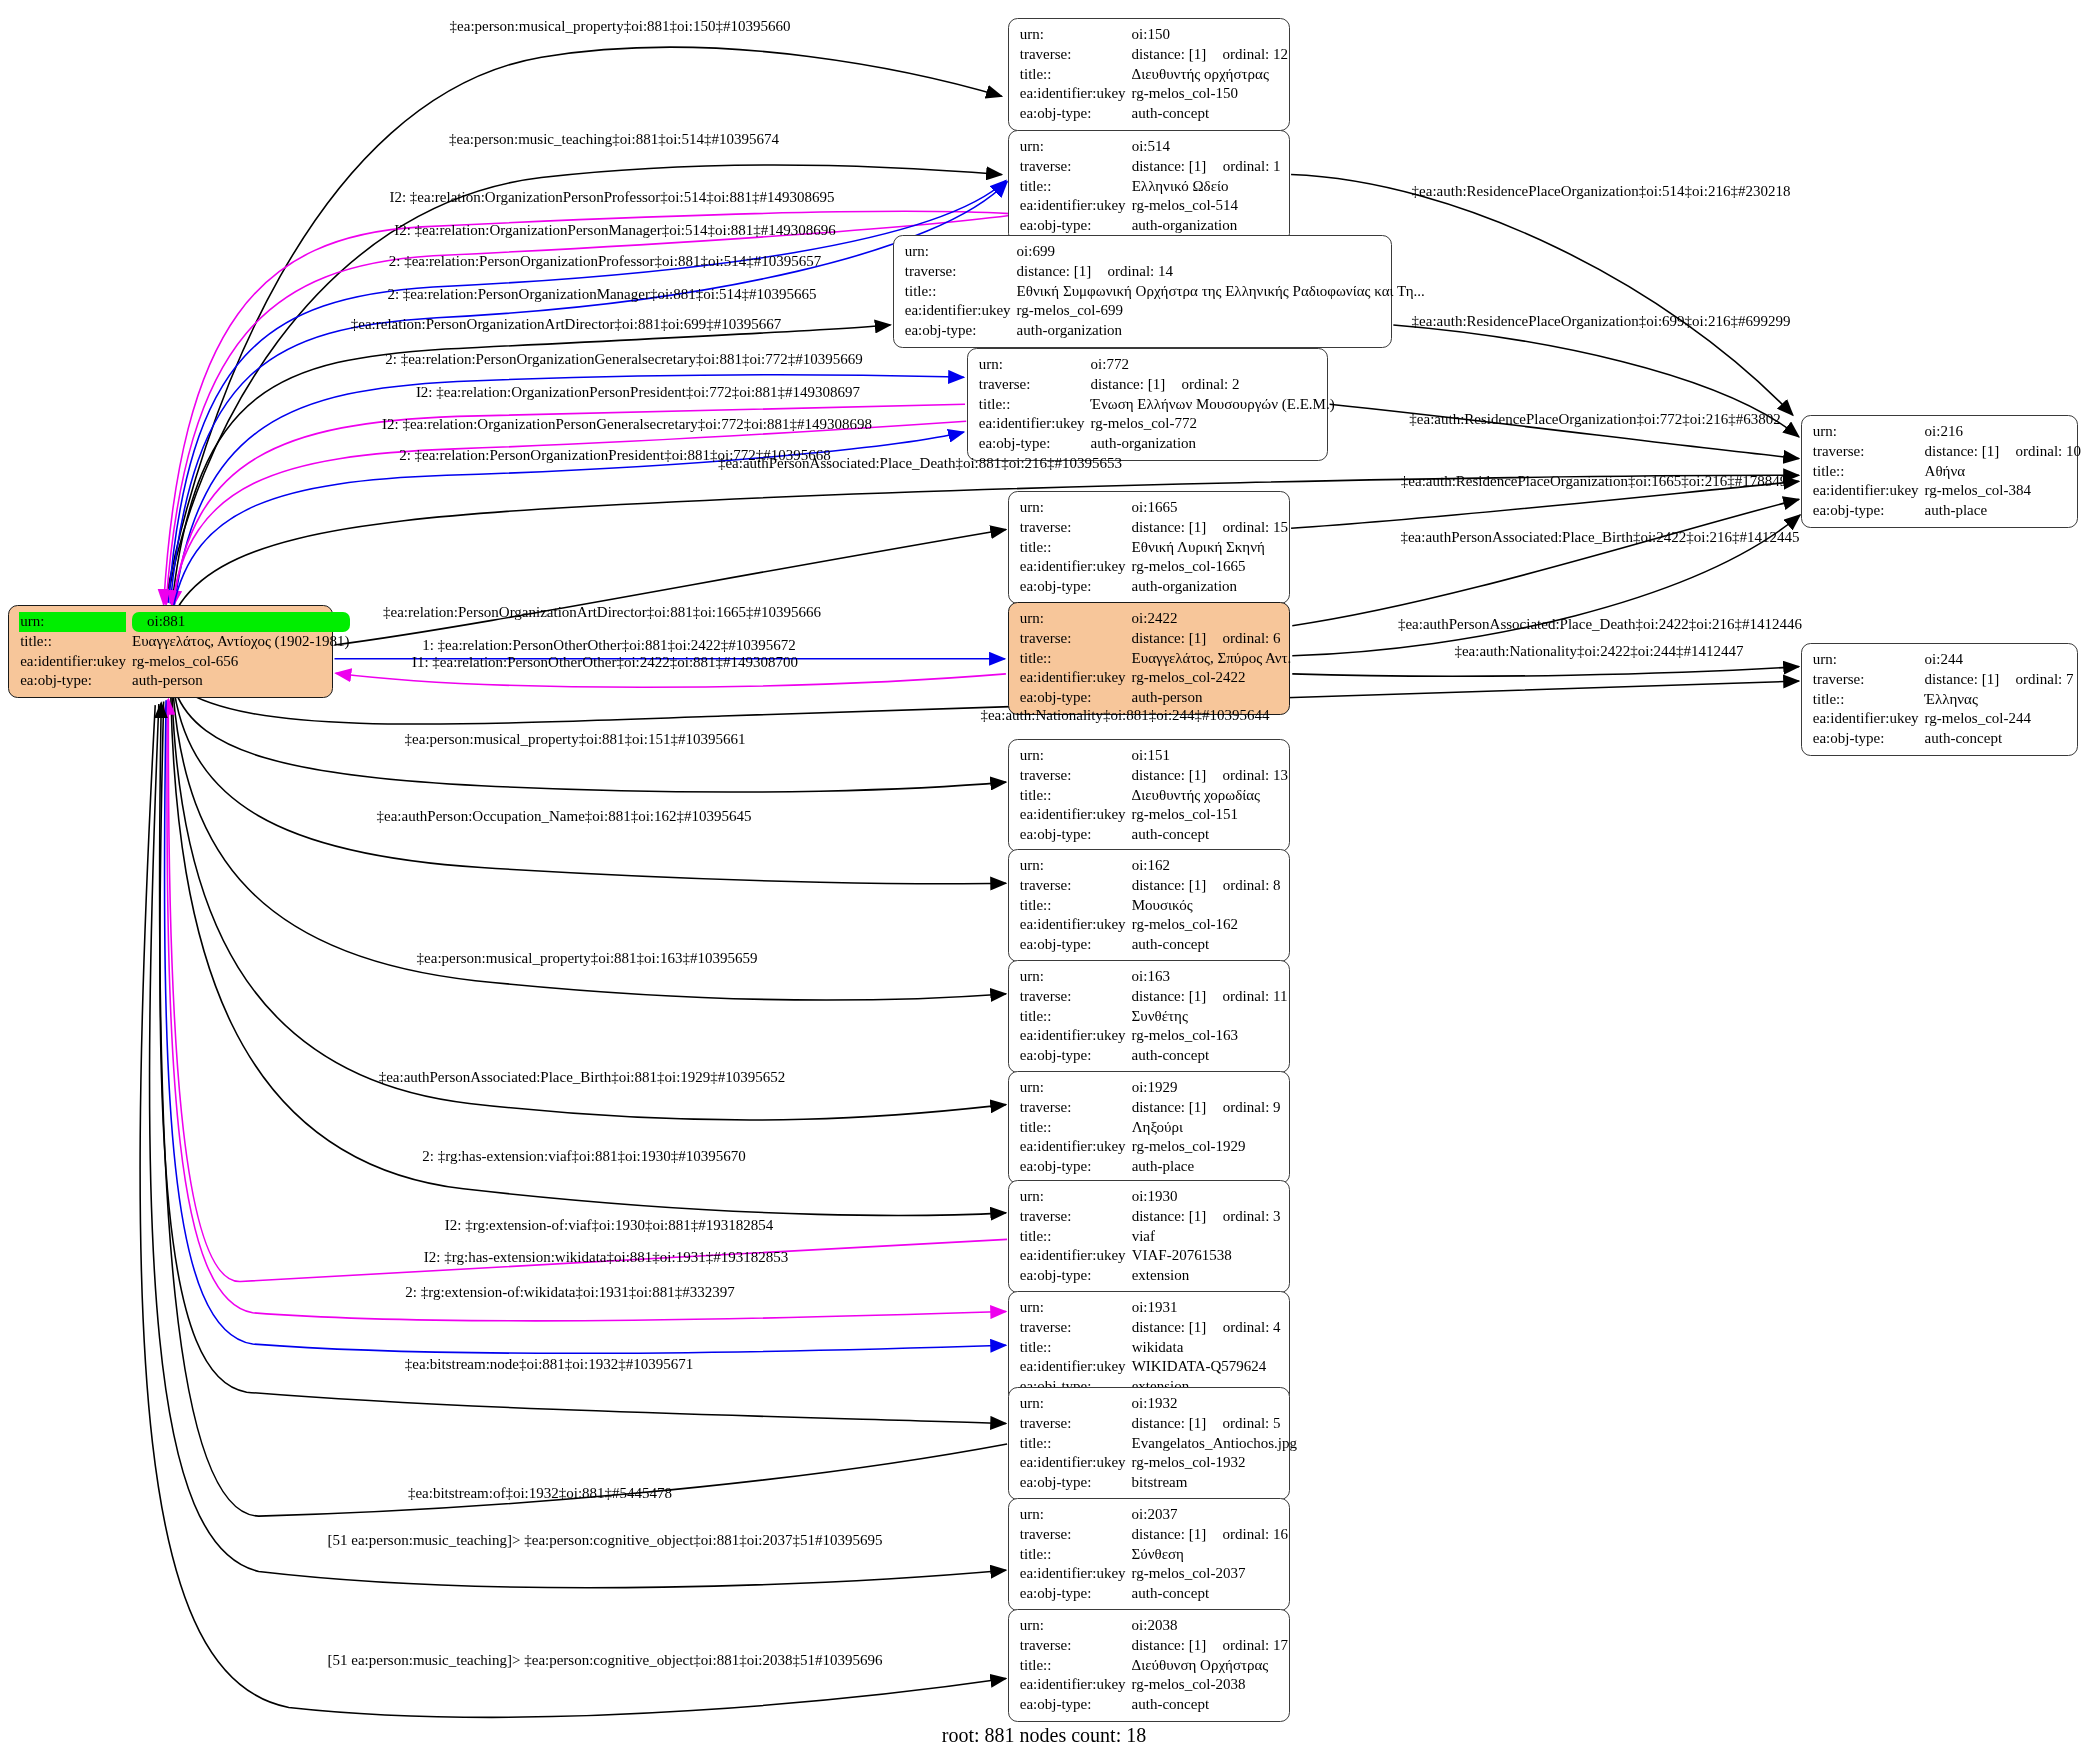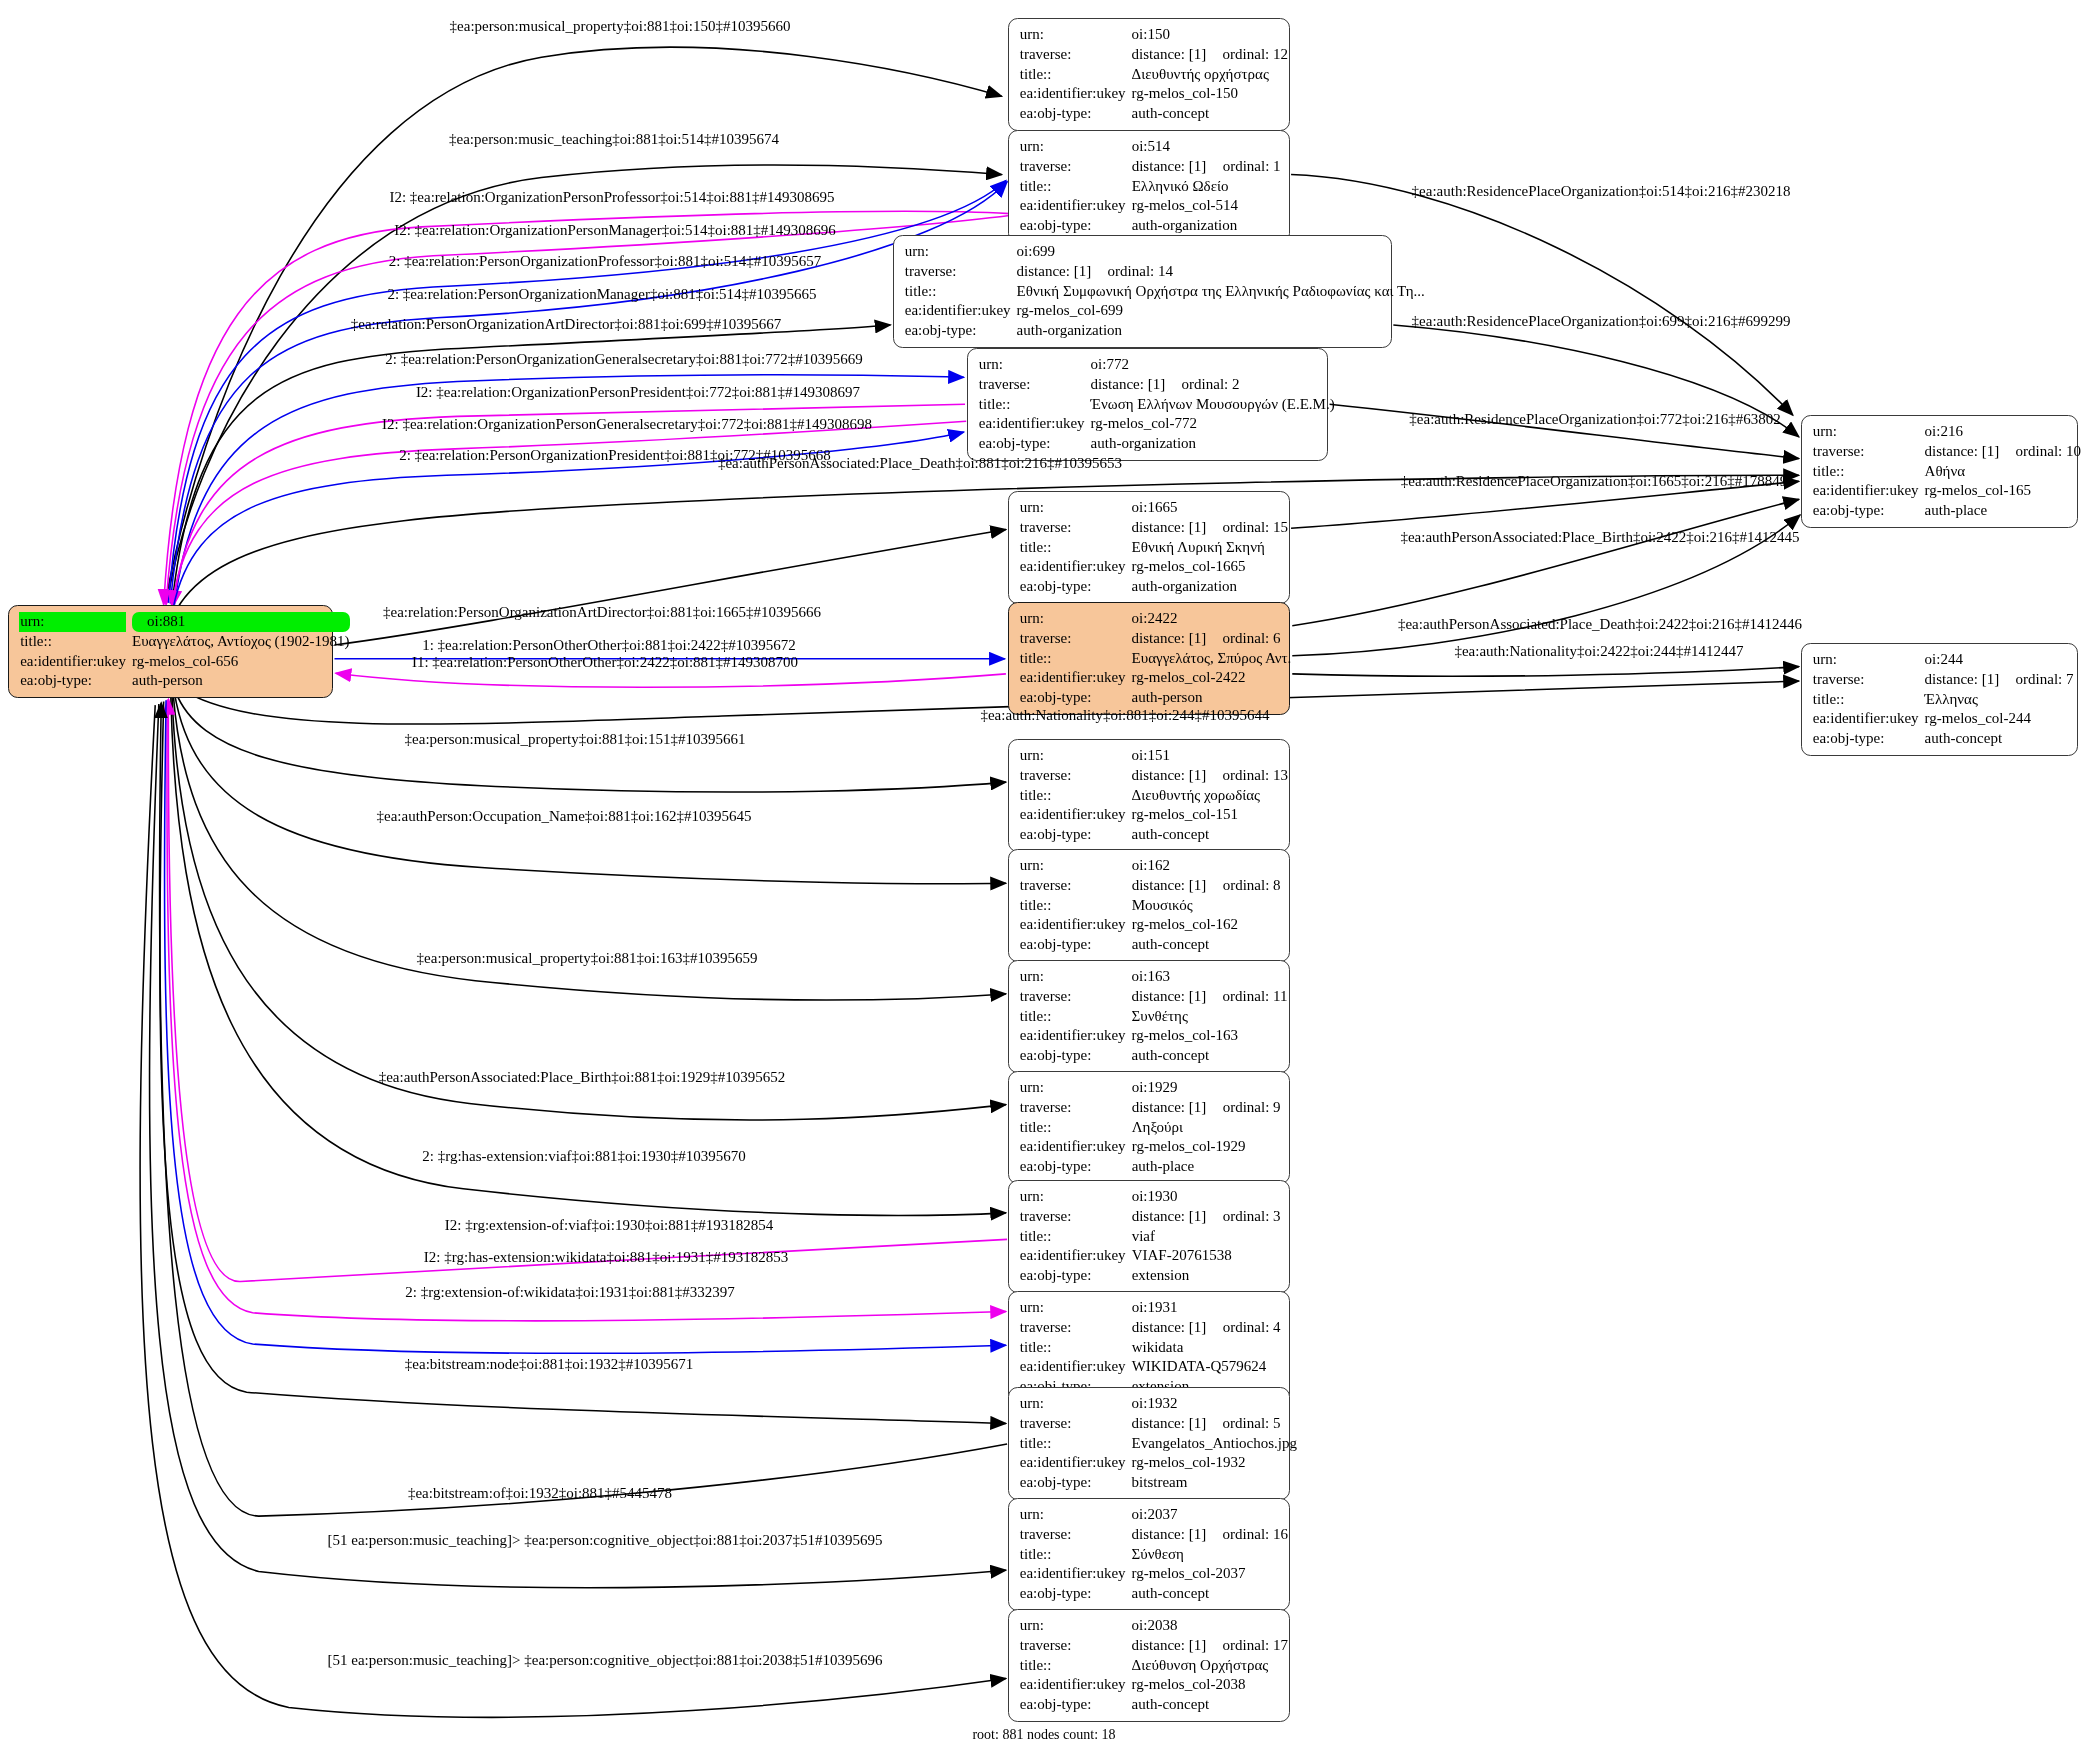--- a/index.html
+++ b/index.html
@@ -12,21 +12,21 @@
   .node table{border-collapse:collapse;width:100%;}
   .node td{font-size:15px;line-height:1.32;padding:0 0;vertical-align:top;white-space:nowrap;}
   .node td.k{width:141px;padding-right:6px;}
   .node td.v{}
   .node .hl-k{background:#00ee00;display:block;padding-left:1.2px;margin-left:-1.2px;}
   .node .hl-v{background:#00ee00;display:block;padding-left:15px;border-radius:7px;}
   .ordcell{display:inline-block;}
   .ordcell .d{display:inline-block;min-width:91px;}
   .elabel{position:absolute;font-size:15px;color:#000;white-space:nowrap;
           transform:translate(-50%,-50%);line-height:1;}
-  .footer{position:absolute;font-size:14px;white-space:nowrap;transform:translate(-50%,-50%);}
+  .footer{position:absolute;font-size:20px;white-space:nowrap;transform:translate(-50%,-50%);}
 </style>
 </head>
 <body>
 
 <div id="canvas">
   <svg id="edges" xmlns="http://www.w3.org/2000/svg" viewBox="0 0 3469 2922" width="2087" height="1758">
     <defs>
       <marker id="ah-black" markerWidth="11" markerHeight="9" refX="10" refY="4.5" orient="auto" markerUnits="strokeWidth">
         <path d="M0,0 L11,4.5 L0,9 z" fill="#000000"></path>
       </marker>
@@ -268,21 +268,21 @@
             <tr>
               <td class="k">traverse:</td>
               <td class="v"><span class="ordcell"><span class="d">distance: [1]</span>ordinal: 10</span></td>
             </tr>
             <tr>
               <td class="k">title::</td>
               <td class="v">Αθήνα</td>
             </tr>
             <tr>
               <td class="k">ea:identifier:ukey</td>
-              <td class="v">rg-melos_col-165</td>
+              <td class="v">rg-melos_col-384</td>
             </tr>
             <tr>
               <td class="k">ea:obj-type:</td>
               <td class="v">auth-place</td>
             </tr>
           </tbody>
         </table>
       </div>
       <div class="node" style="left: 1801px; top: 643px; width: 277px; min-height: 100px;">
         <table>

